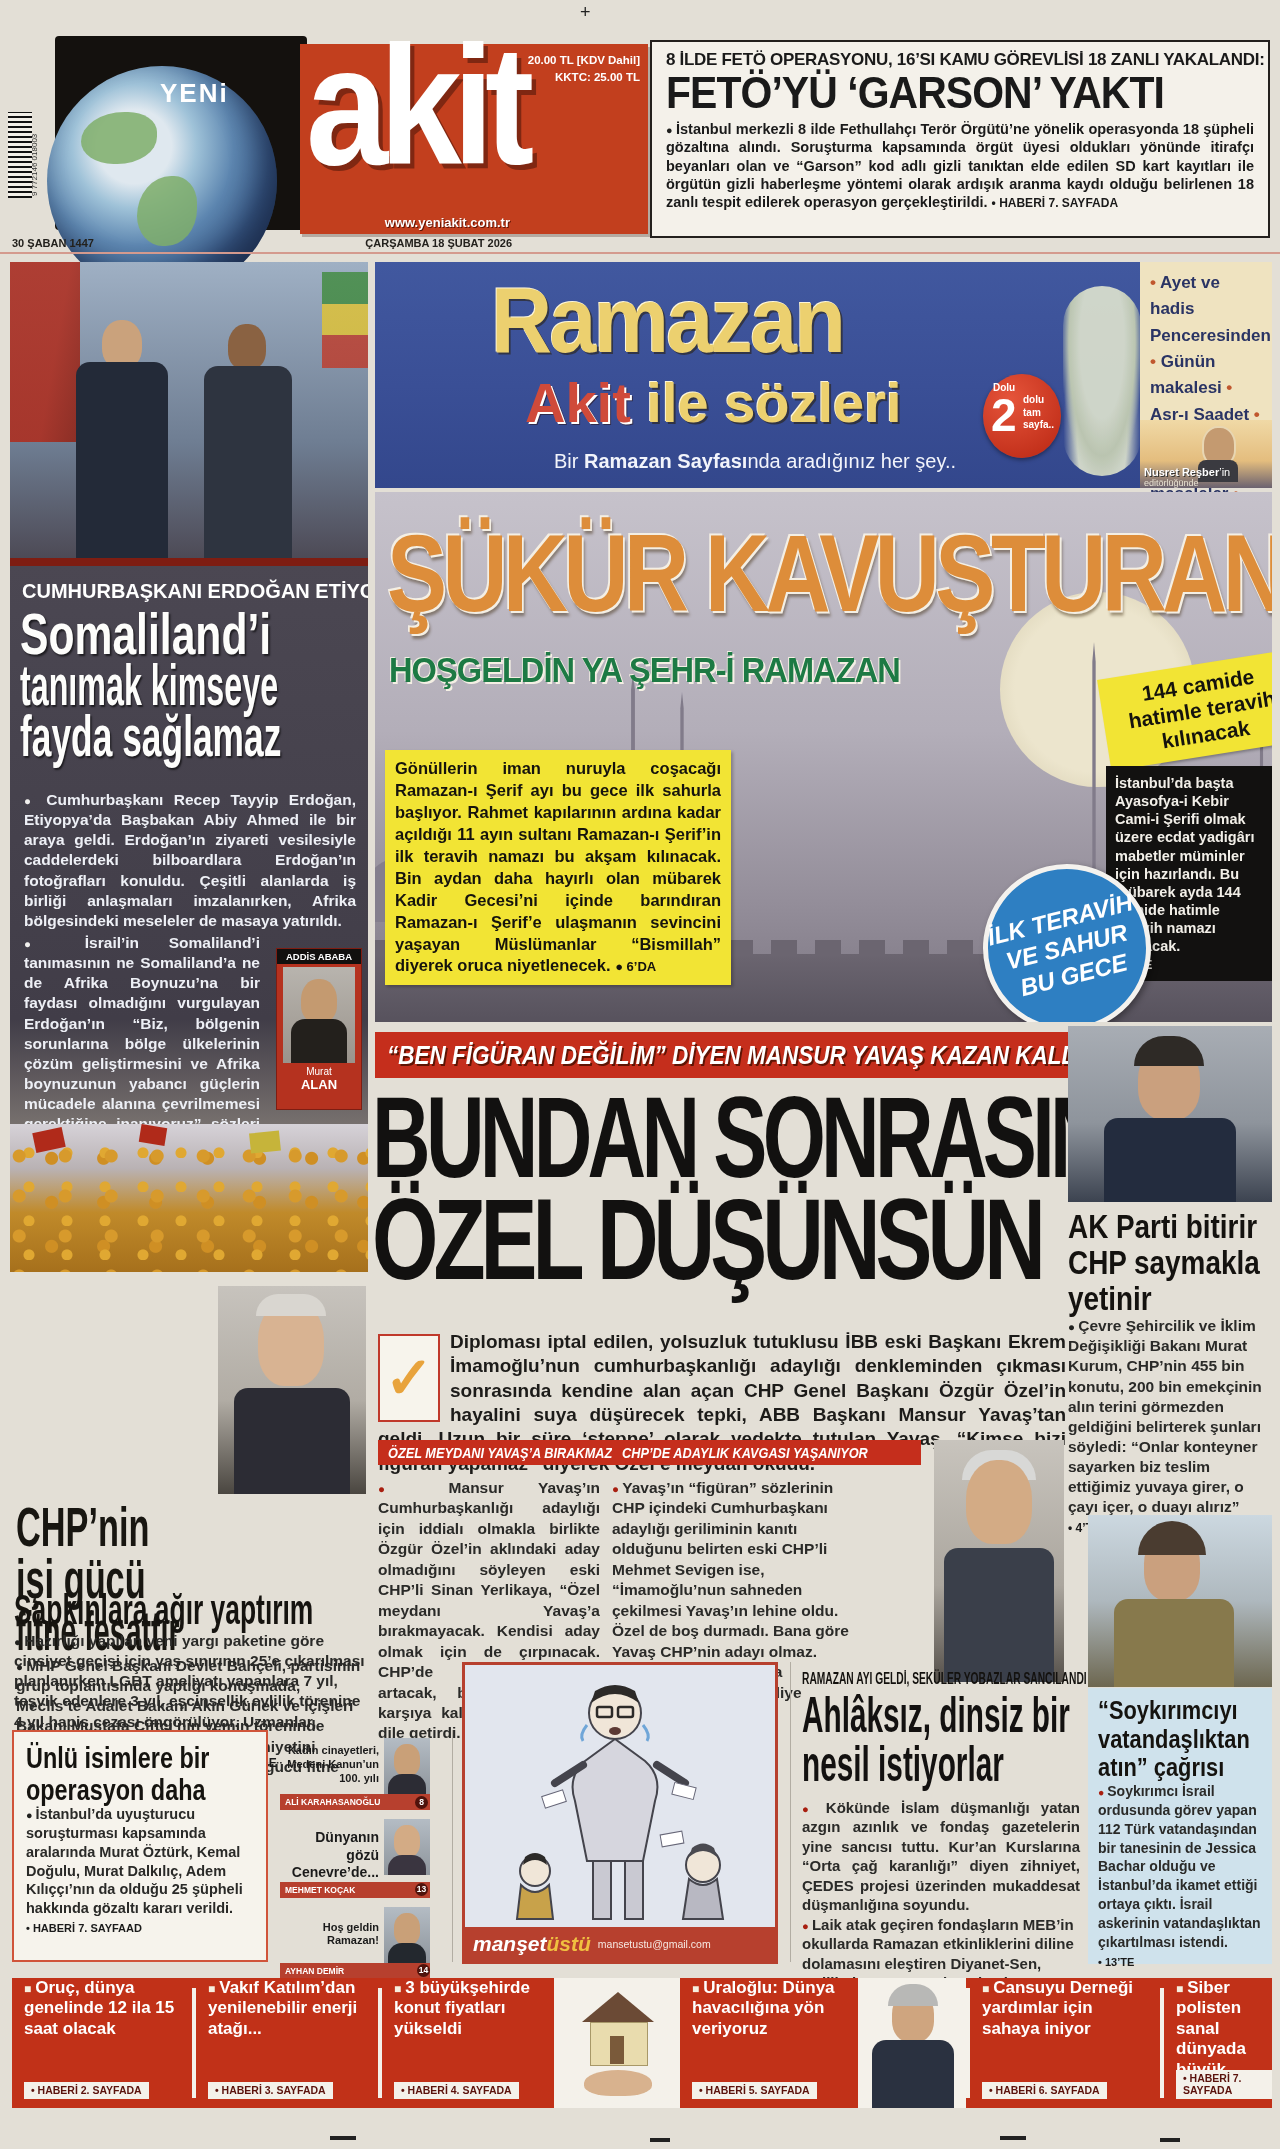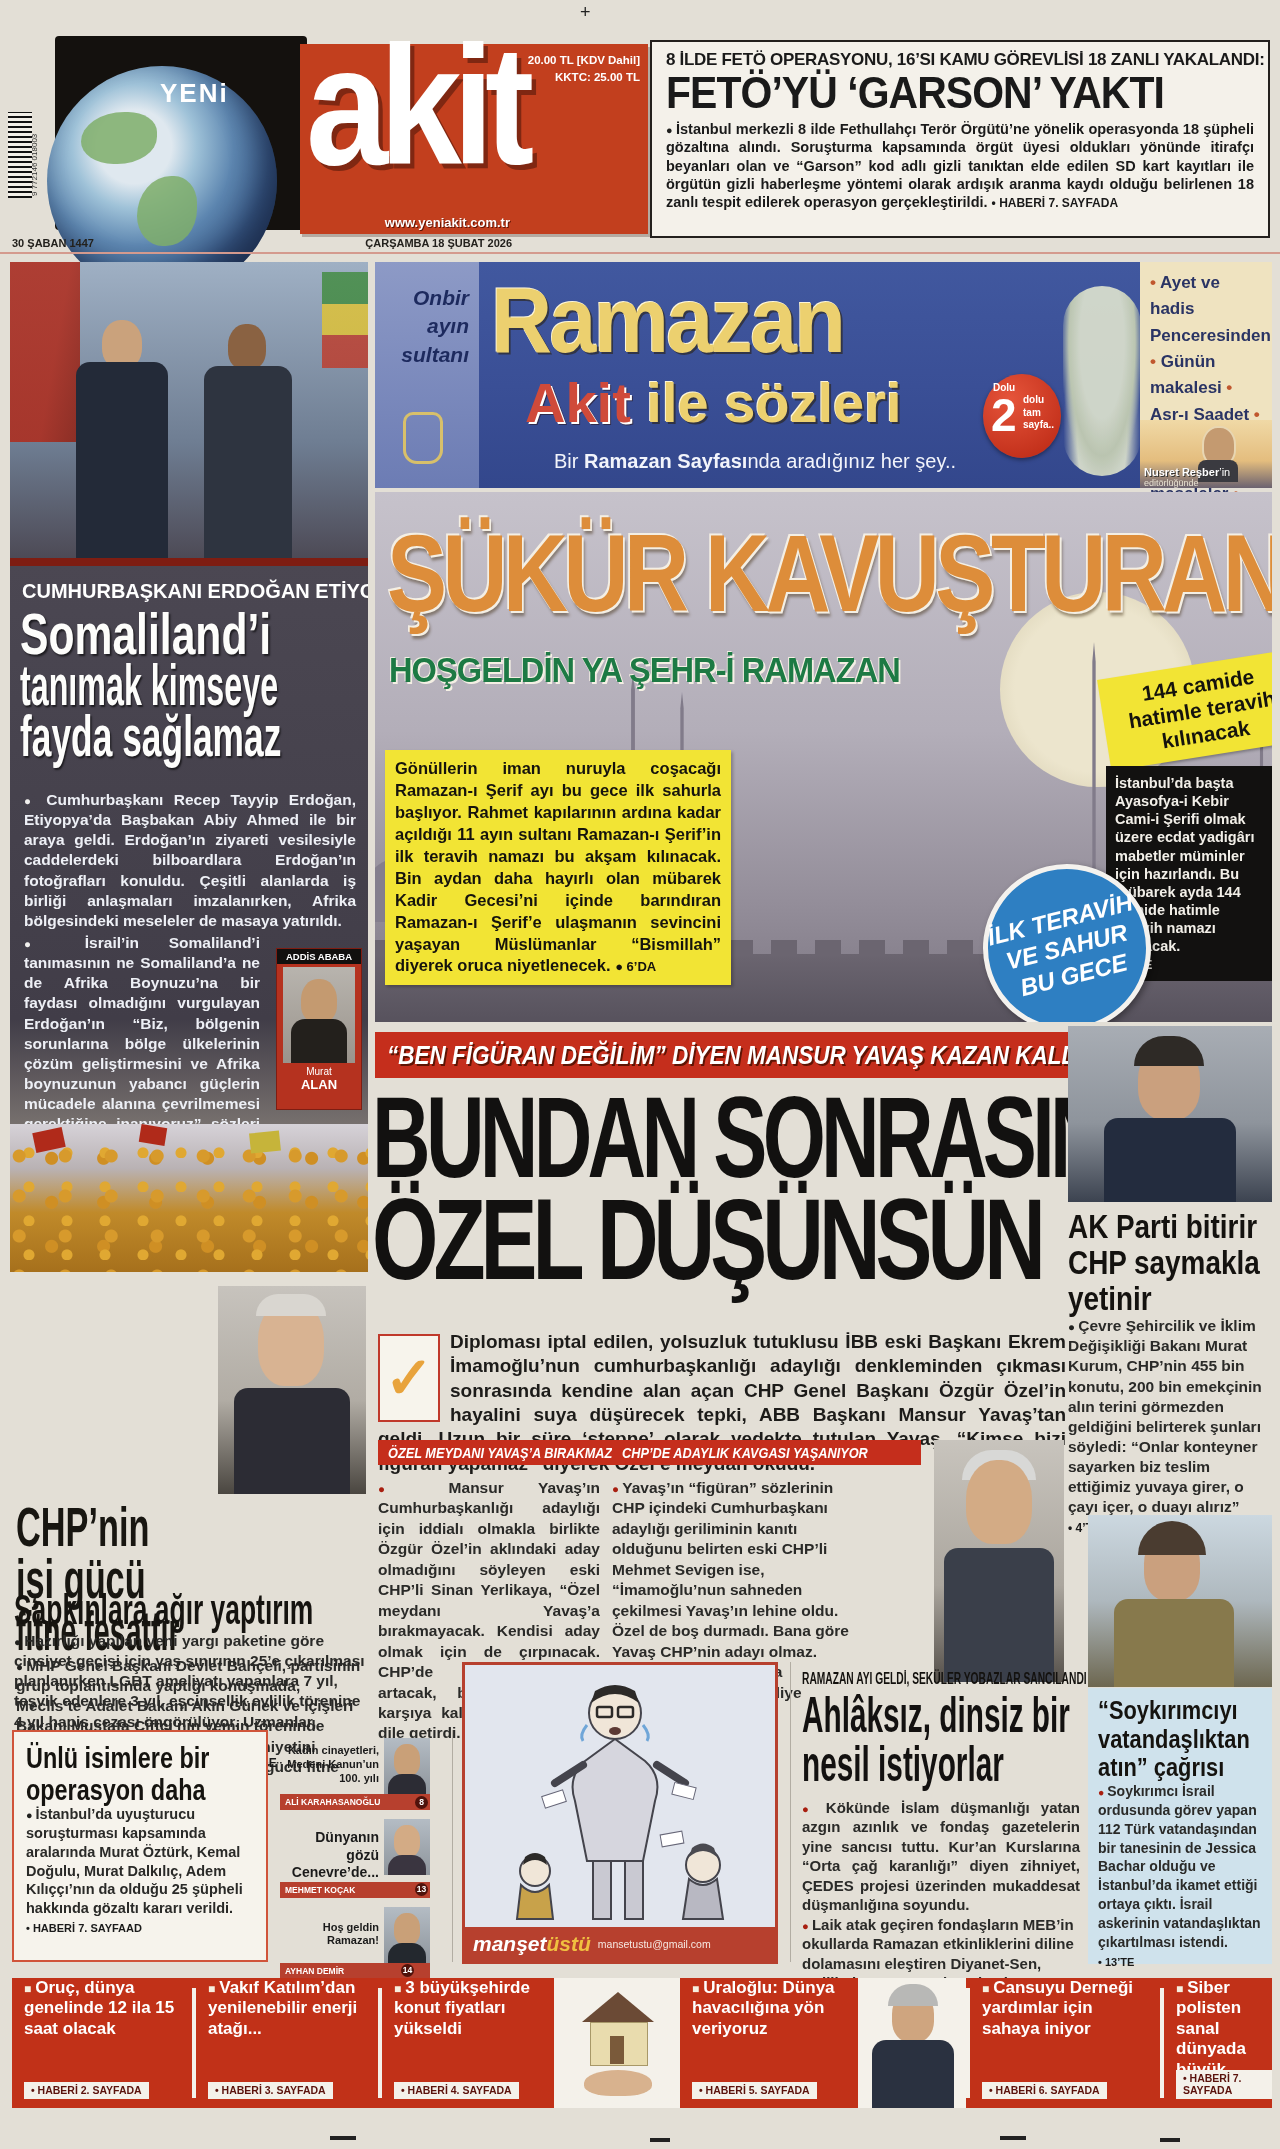--- a/index.html
+++ b/index.html
@@ -135,28 +135,20 @@
       radial-gradient(circle at 50% 85%,#e0a832 0 5px,transparent 6px),
       radial-gradient(circle at 80% 78%,#cf8f24 0 6px,transparent 7px),
       linear-gradient(180deg,#d6d2d8 0%,#b9b2b4 30%,#c08a2a 60%,#a6701c 100%);background-size:46px 40px,38px 34px,52px 44px,100% 100%;">
       <div class="abs" style="left:24px;top:6px;width:30px;height:20px;background:#b02a1a;transform:rotate(-12deg);"></div>
       <div class="abs" style="left:130px;top:2px;width:26px;height:18px;background:#b02a1a;transform:rotate(9deg);"></div>
       <div class="abs" style="left:240px;top:8px;width:30px;height:20px;background:#c6b43a;transform:rotate(-6deg);"></div>
     </div>
   </div>
 
   <div class="abs banner" style="left:375px;top:262px;width:897px;height:226px;">
-    <div class="abs banner-left" style="left:0;top:0;width:104px;height:226px;">
-      <div style="padding:22px 10px 0 0;text-align:right;font-size:21px;font-style:italic;line-height:1.35;color:#1d2a5e;font-weight:bold;">
-        <div>Onbir</div>
-        <div>ayın</div>
-        <div>sultanı</div>
-      </div>
-      <div class="abs" style="left:28px;top:150px;width:34px;height:46px;border:3px solid #d8c06a;border-radius:10px 10px 14px 14px;"></div>
-    </div>
 
     <div class="abs gold cond" style="left:116px;top:6px;font-size:92px;font-weight:bold;letter-spacing:-3px;transform:scaleX(.92);white-space:nowrap;">Ramazan</div>
     <div class="abs" style="left:150px;top:108px;font-size:56px;font-weight:bold;white-space:nowrap;">
       <span style="color:#cf4a3a;text-shadow:2px 2px 0 #fff, 3px 3px 0 rgba(40,10,5,.5);">Akit</span>
       <span class="gold">ile sözleri</span>
     </div>
     <div class="abs" style="left:120px;top:188px;width:520px;text-align:center;color:#f2f4fb;font-size:20px;">
       <span>Bir </span><span style="font-weight:bold;">Ramazan Sayfası</span><span>nda aradığınız her şey..</span>
     </div>
 
@@ -339,21 +331,21 @@
       </div>
     </div>
     <div>
       <div style="display:flex;gap:5px;">
         <div style="flex:1;text-align:right;font-size:11px;font-weight:bold;line-height:1.25;padding-top:14px;">Hoş geldin Ramazan!</div>
         <div class="photo" style="width:46px;height:56px;background:linear-gradient(180deg,#b4bcc4,#8e959c);position:relative;">
             <div class="head" style="left:10px;top:6px;width:26px;height:32px;background:#c9a078;"></div>
             <div class="suit" style="left:4px;top:36px;width:38px;height:20px;background:#23282e;"></div>
           </div>
       </div>
-      <div class="colm-bar" style="display:flex;align-items:center;height:16px;padding:0 16px 0 5px;gap:28px;">
+      <div class="colm-bar" style="display:flex;align-items:center;height:16px;padding:0 0 0 5px;gap:28px;">
         <div style="flex:1;font-size:8.5px;font-weight:bold;">AYHAN DEMİR</div>
         <div class="colm-num" style="width:13px;height:13px;font-size:8.5px;font-weight:bold;text-align:center;line-height:13px;">14</div>
       </div>
     </div>
   </div>
 
   <div class="abs" style="left:462px;top:1662px;width:316px;height:302px;border:3px solid #b7402e;background:#e8ebf0;box-sizing:border-box;">
     <svg width="310" height="262" viewBox="0 0 310 262">
       <rect x="0" y="0" width="310" height="262" fill="#e2e6ee"></rect>
 

